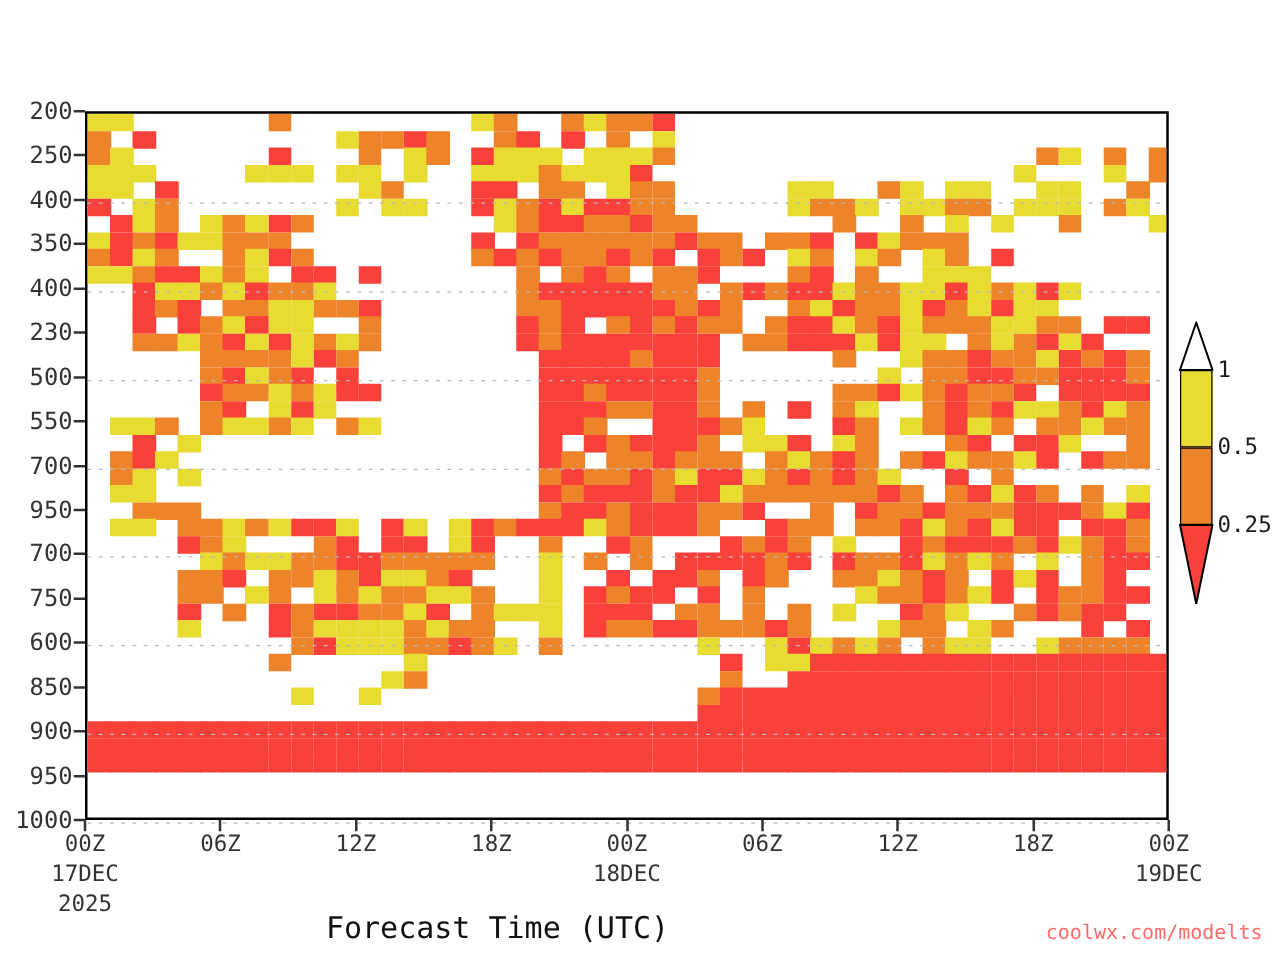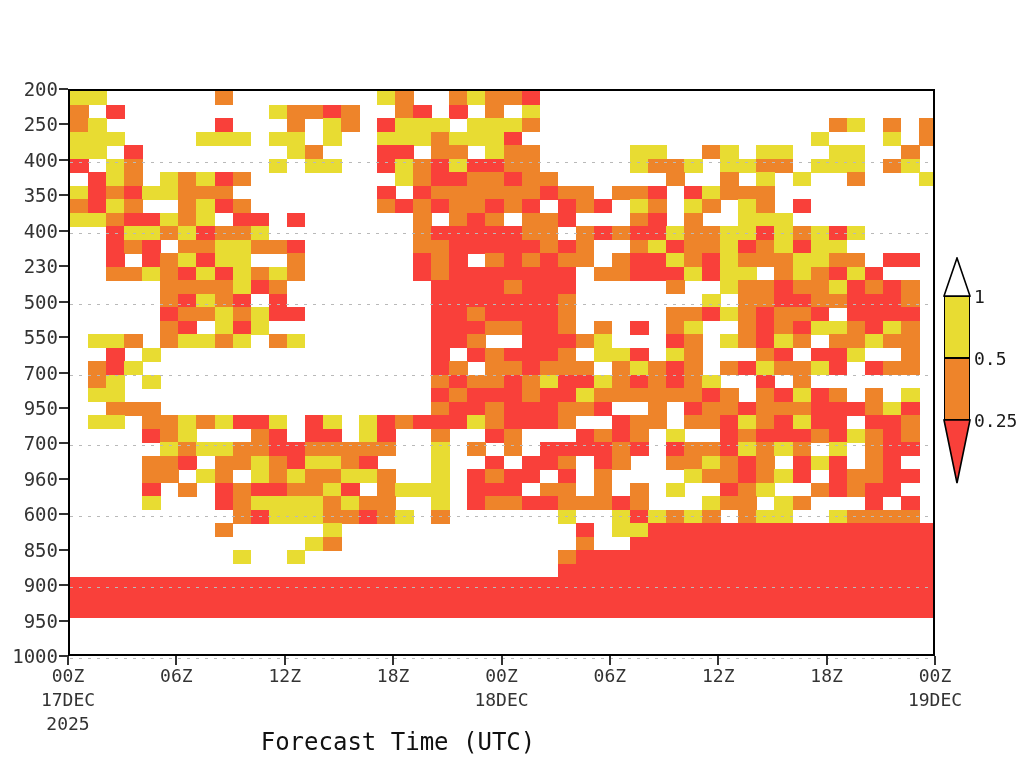--- a/index.html
+++ b/index.html
@@ -67,21 +67,21 @@
       <div class="ytick" style="top: 212.625px;">500</div>
       <div class="ytickmark" style="top: 212.625px;"></div>
       <div class="ytick" style="top: 248.062px;">550</div>
       <div class="ytickmark" style="top: 248.062px;"></div>
       <div class="ytick" style="top: 283.5px;">700</div>
       <div class="ytickmark" style="top: 283.5px;"></div>
       <div class="ytick" style="top: 318.938px;">950</div>
       <div class="ytickmark" style="top: 318.938px;"></div>
       <div class="ytick" style="top: 354.375px;">700</div>
       <div class="ytickmark" style="top: 354.375px;"></div>
-      <div class="ytick" style="top: 389.812px;">960</div>
+      <div class="ytick" style="top: 389.812px;">750</div>
       <div class="ytickmark" style="top: 389.812px;"></div>
       <div class="ytick" style="top: 425.25px;">600</div>
       <div class="ytickmark" style="top: 425.25px;"></div>
       <div class="ytick" style="top: 460.688px;">850</div>
       <div class="ytickmark" style="top: 460.688px;"></div>
       <div class="ytick" style="top: 496.125px;">900</div>
       <div class="ytickmark" style="top: 496.125px;"></div>
       <div class="ytick" style="top: 531.562px;">950</div>
       <div class="ytickmark" style="top: 531.562px;"></div>
       <div class="ytick" style="top: 567px;">1000</div>
@@ -1219,20 +1219,21 @@
         <div>18Z</div>
       </div>
       <div class="xtickmark" style="left: 867px;"></div>
       <div class="xgroup" style="left: 867px;">
         <div>00Z</div>
         <div>19DEC</div>
       </div>
     </div>
 
   <div id="xlabel">Forecast Time (UTC)</div>
+  <div id="watermark">coolwx.com/modelts</div>
 
   <div id="cbar">
       <div style="position: absolute; left: 0px; top: -38px; width: 0px; height: 0px; border-left: 13px solid transparent; border-right: 13px solid transparent; border-bottom: 38px solid rgb(255, 255, 255);"></div>
       <div style="position: absolute; left: 0px; top: -38px; width: 0px; height: 0px; border-left: 13px solid transparent; border-right: 13px solid transparent; border-bottom: 38px solid transparent;"></div>
       <div style="position: absolute; left: -1px; top: -39px; width: 28px; height: 40px; overflow: hidden;"><svg width="28" height="40" viewBox="0 0 28 40">
           <polygon points="14,1 27,39 1,39" fill="#ffffff" stroke="#000" stroke-width="1.6"></polygon>
         </svg></div>
       <div class="seg" style="top: 0px; height: 62px; background: rgb(232, 220, 50);"></div>
       <div class="seg" style="top: 62px; height: 62px; background: rgb(238, 132, 42);"></div>
       <div style="position: absolute; left: -1px; top: 123px; width: 28px; height: 66px; overflow: hidden;"><svg width="28" height="66" viewBox="0 0 28 66">

